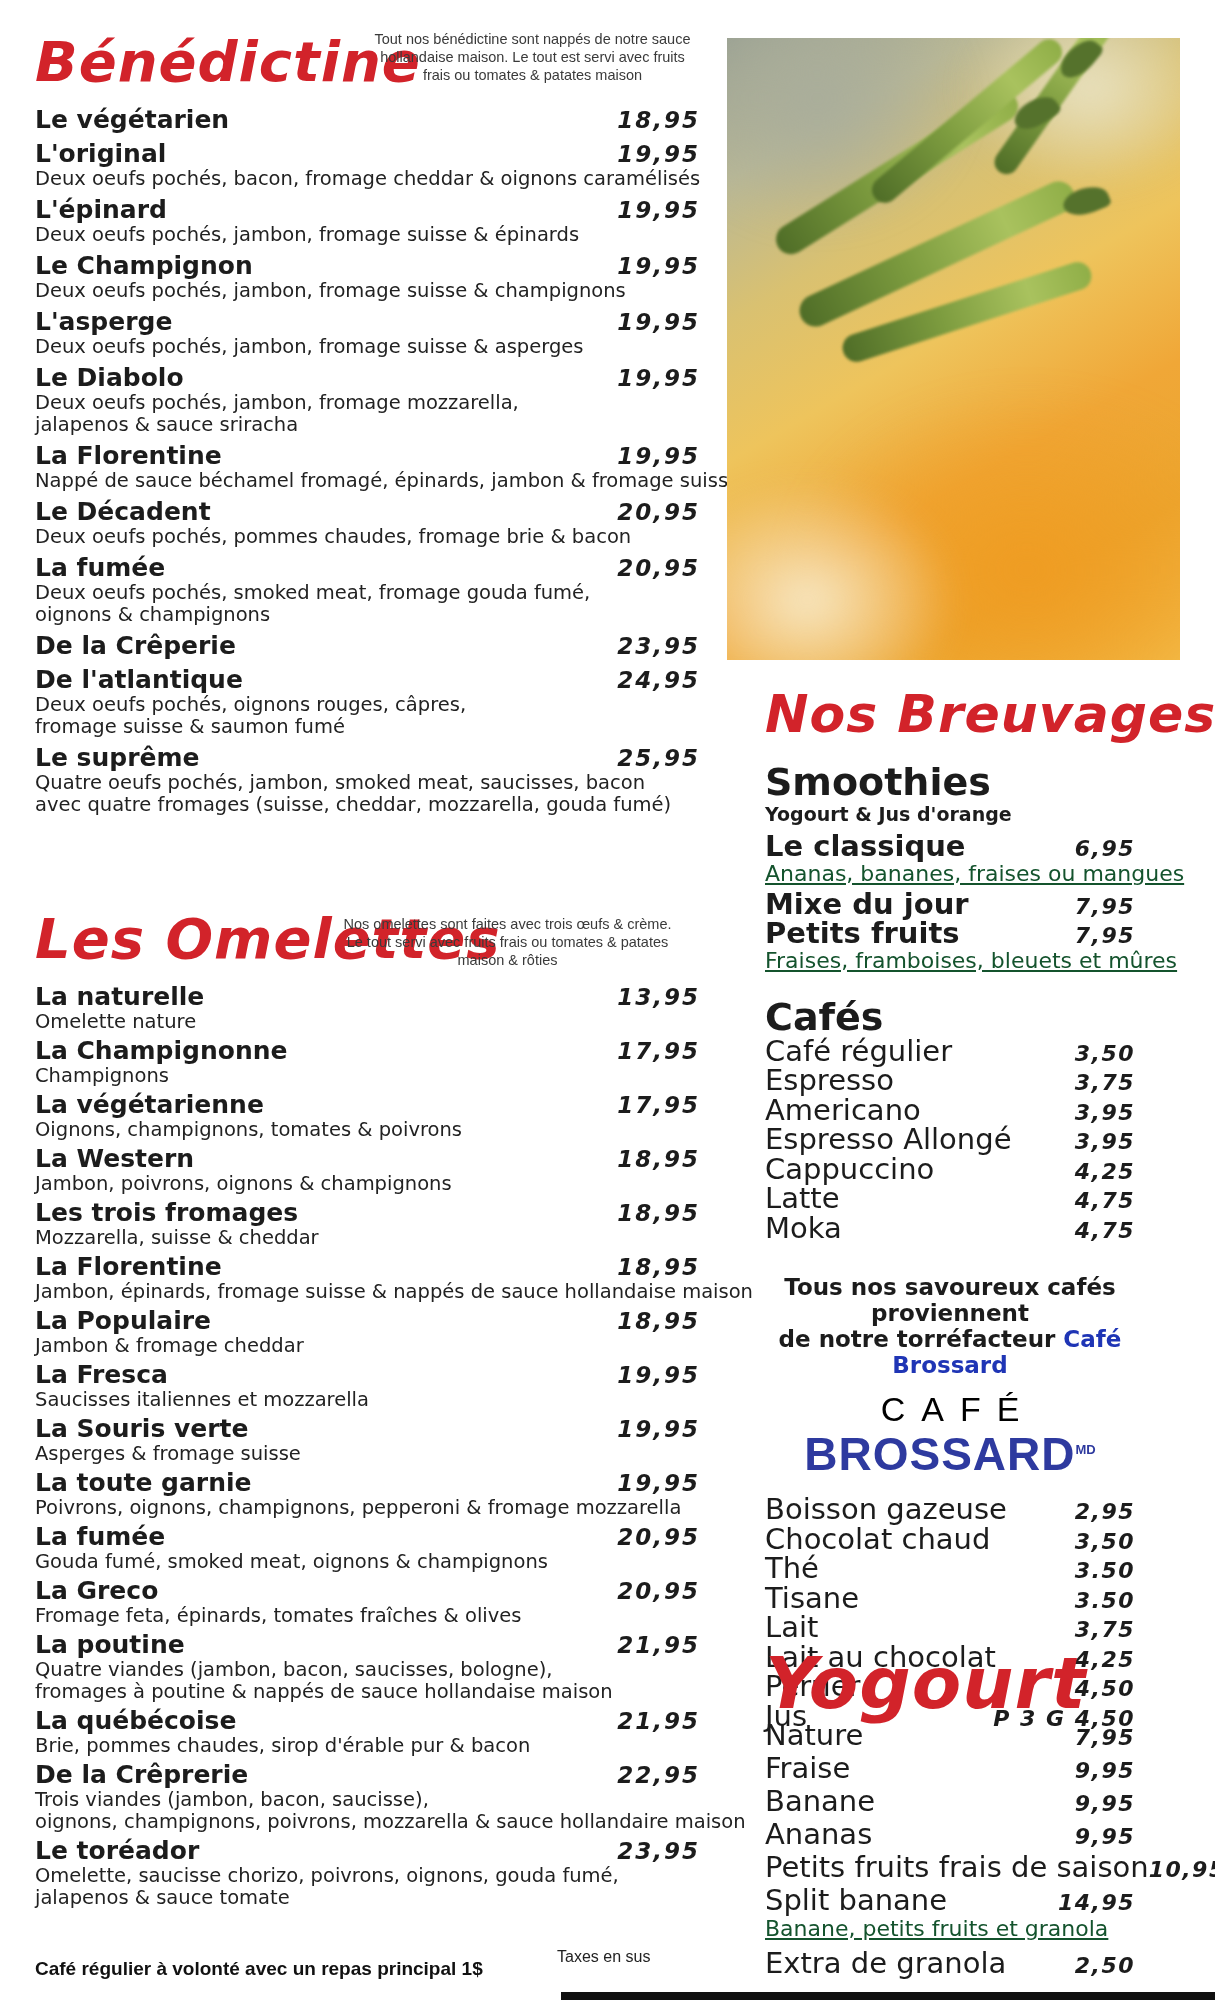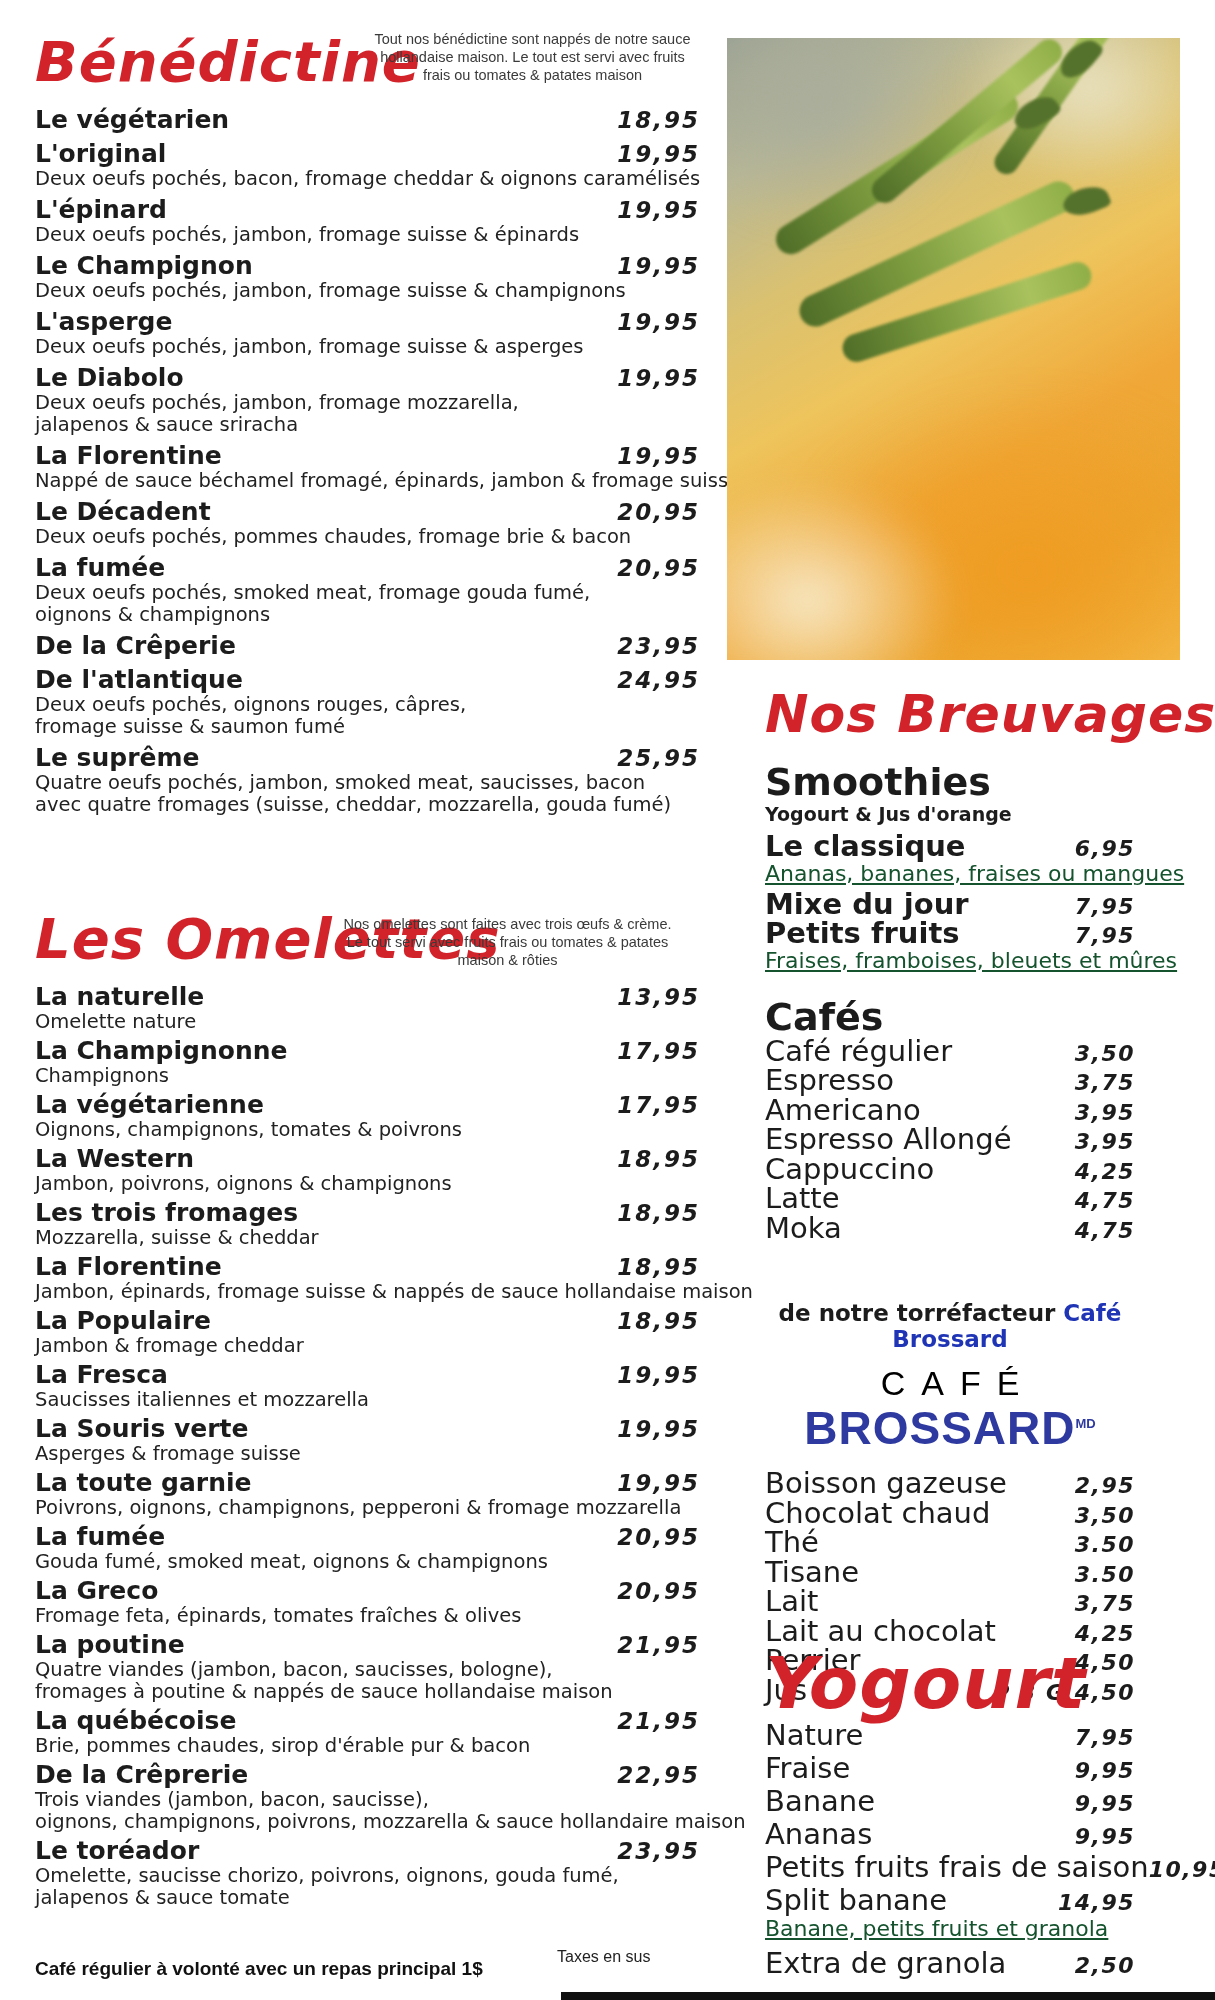--- a/index.html
+++ b/index.html
@@ -426,21 +426,21 @@
           </div>
 
           <div class="r-row">
             <span class="r-name">Moka</span>
             <span class="r-price">4,75</span>
           </div>
         </div>
     </div>
 
     <div class="roaster-note">
-      <br>
+      <span>Tous nos savoureux cafés proviennent</span><br>
       <span>de notre torréfacteur </span><span class="brand-blue">Café Brossard</span>
     </div>
 
     <div class="logo">
       <div class="logo-cafe">CAFÉ</div>
       <div class="logo-brossard"><span>BROSSARD</span><sup>MD</sup></div>
     </div>
 
     <div class="drinks">
 

